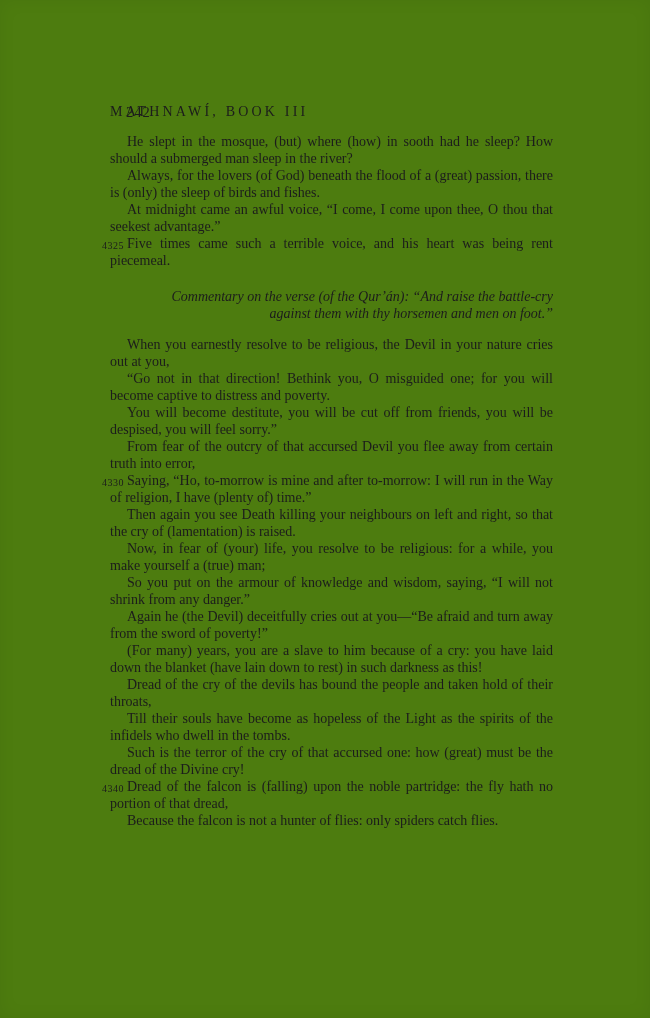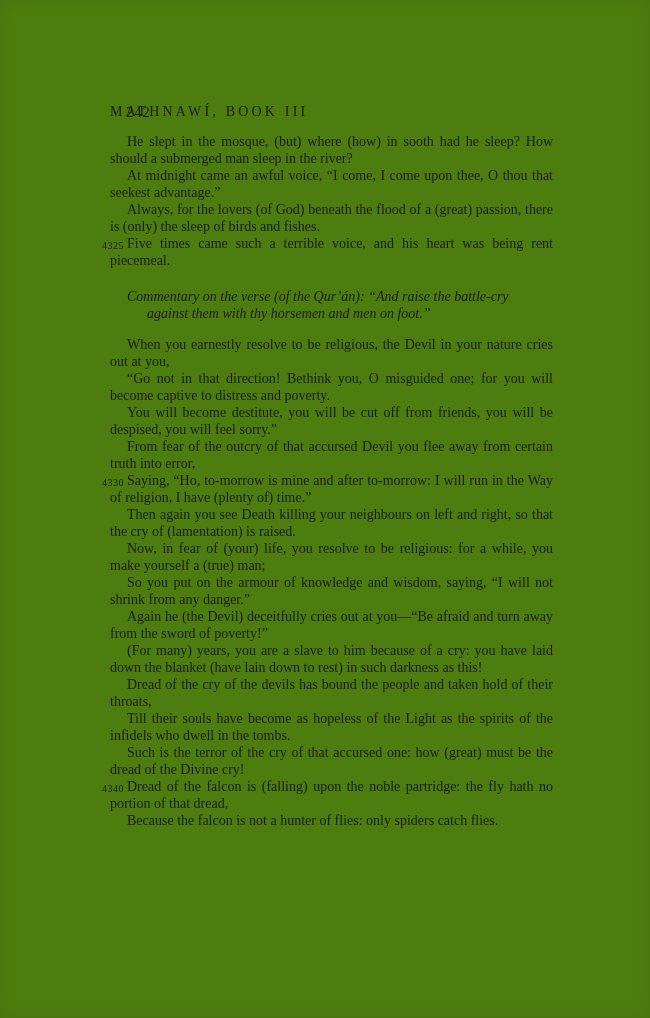--- a/index.html
+++ b/index.html
@@ -59,40 +59,40 @@
   }
   .verse-text {
     margin: 0;
     text-indent: 17px;
   }
   .commentary-heading {
     margin: 19px 0 14px 0;
     font-style: italic;
     padding-left: 37px;
     text-indent: -20px;
-    text-align: left;
+    text-align: right;
   }
 </style>
 </head>
 <body>
 
 <div class="page">
   <div class="running-head">
     <span class="page-number">242</span>
     <span class="page-title">MATHNAWÍ, BOOK III</span>
   </div>
   <div class="text-block" id="text-block">
       <div class="verse-row">
         <p class="verse-text">He slept in the mosque, (but) where (how) in sooth had he sleep? How should a submerged man sleep in the river?</p>
       </div>
       <div class="verse-row">
-        <p class="verse-text">At midnight came an awful voice, “I come, I come upon thee, O thou that seekest advantage.”</p>
+        <p class="verse-text">Always, for the lovers (of God) beneath the flood of a (great) passion, there is (only) the sleep of birds and fishes.</p>
       </div>
       <div class="verse-row">
-        <p class="verse-text">Always, for the lovers (of God) beneath the flood of a (great) passion, there is (only) the sleep of birds and fishes.</p>
+        <p class="verse-text">At midnight came an awful voice, “I come, I come upon thee, O thou that seekest advantage.”</p>
       </div>
       <div class="verse-row">
         <span class="verse-num">4325</span>
         <p class="verse-text">Five times came such a terrible voice, and his heart was being rent piecemeal.</p>
       </div>
       <p class="commentary-heading">Commentary on the verse (of the Qur’án): “And raise the battle-cry against them with thy horsemen and men on foot.”</p>
       <div class="verse-row">
         <p class="verse-text">When you earnestly resolve to be religious, the Devil in your nature cries out at you,</p>
       </div>
       <div class="verse-row">

